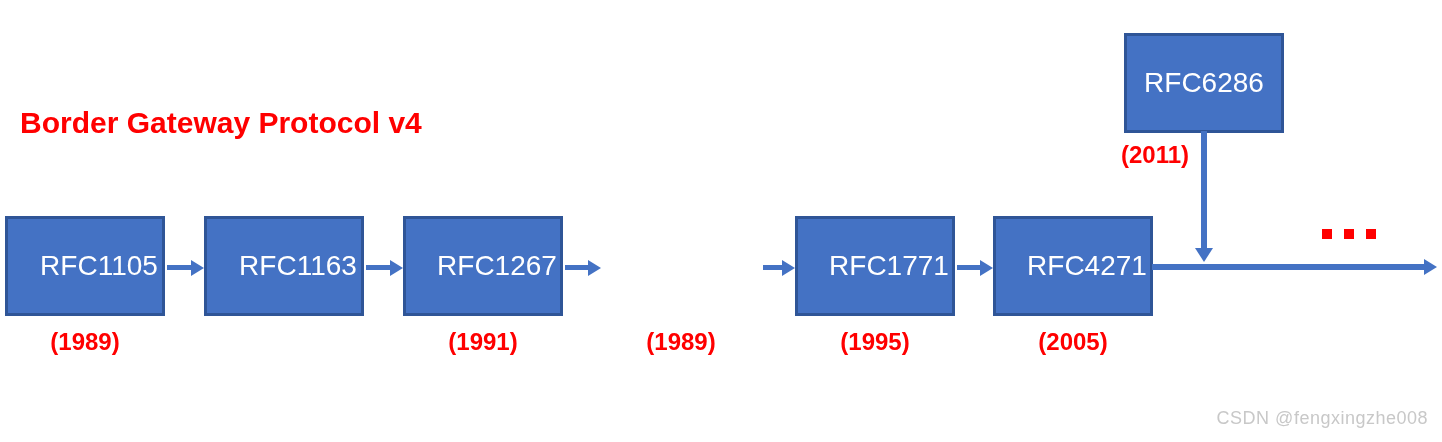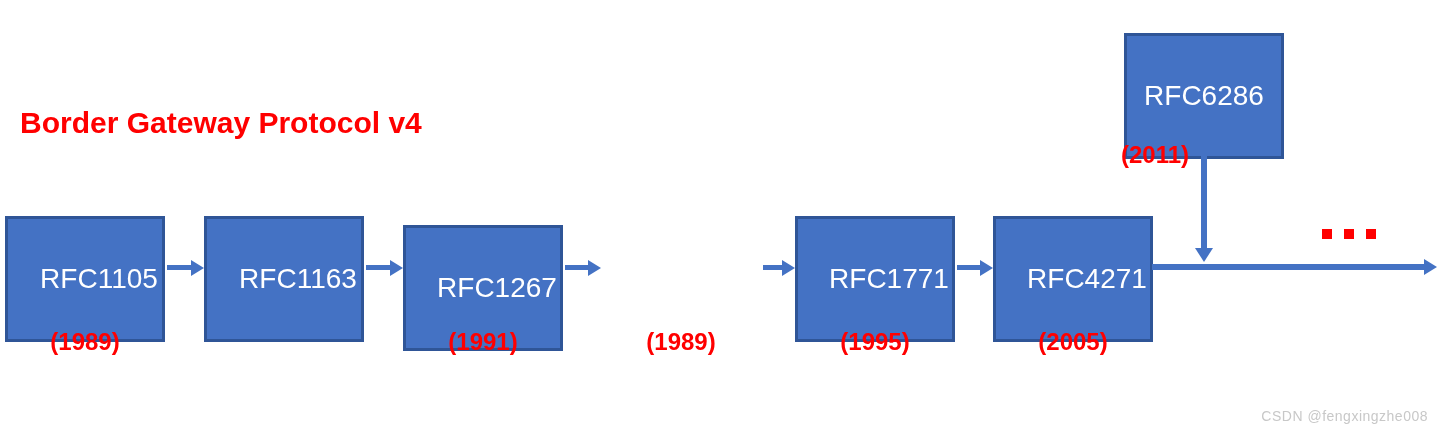--- a/index.html
+++ b/index.html
@@ -20,35 +20,35 @@
     left: 20px;
     top: 106px;
     font-size: 30px;
     font-weight: bold;
     color: var(--accent-red, #ff0000);
     white-space: nowrap;
   }
   .node {
     position: absolute;
     width: 160px;
-    height: 126px;
+    height: 100px;
     background: var(--box-fill, #4472c4);
     border: 3px solid var(--box-border, #2f5597);
     box-sizing: border-box;
     display: flex;
     align-items: center;
     justify-content: center;
     color: #ffffff;
     font-size: 28px;
     white-space: nowrap;
   }
   .row-node { top: 216px; padding-left: 28px; }
   .n0 { left: 5px; }
   .n1 { left: 204px; }
-  .n2 { left: 403px; margin-top: 9px; }
+  .n2 { left: 403px; }
   .n3 { left: 601px; }
   .n4 { left: 795px; }
   .n5 { left: 993px; }
   .branch-box { left: 1124px; top: 33px; }
 
   .year {
     position: absolute;
     top: 328px;
     width: 160px;
     text-align: center;
@@ -122,21 +122,21 @@
   .ellipsis .dot {
     width: 10px;
     height: 10px;
     background: var(--accent-red, #ff0000);
   }
 
   .watermark {
     position: absolute;
     right: 14px;
     top: 408px;
-    font-size: 14px;
+    font-size: 18px;
     color: var(--watermark, #c8c8c8);
     letter-spacing: 0.5px;
     white-space: nowrap;
   }
 </style>
 </head>
 <body>
 
 <div class="canvas">
 

